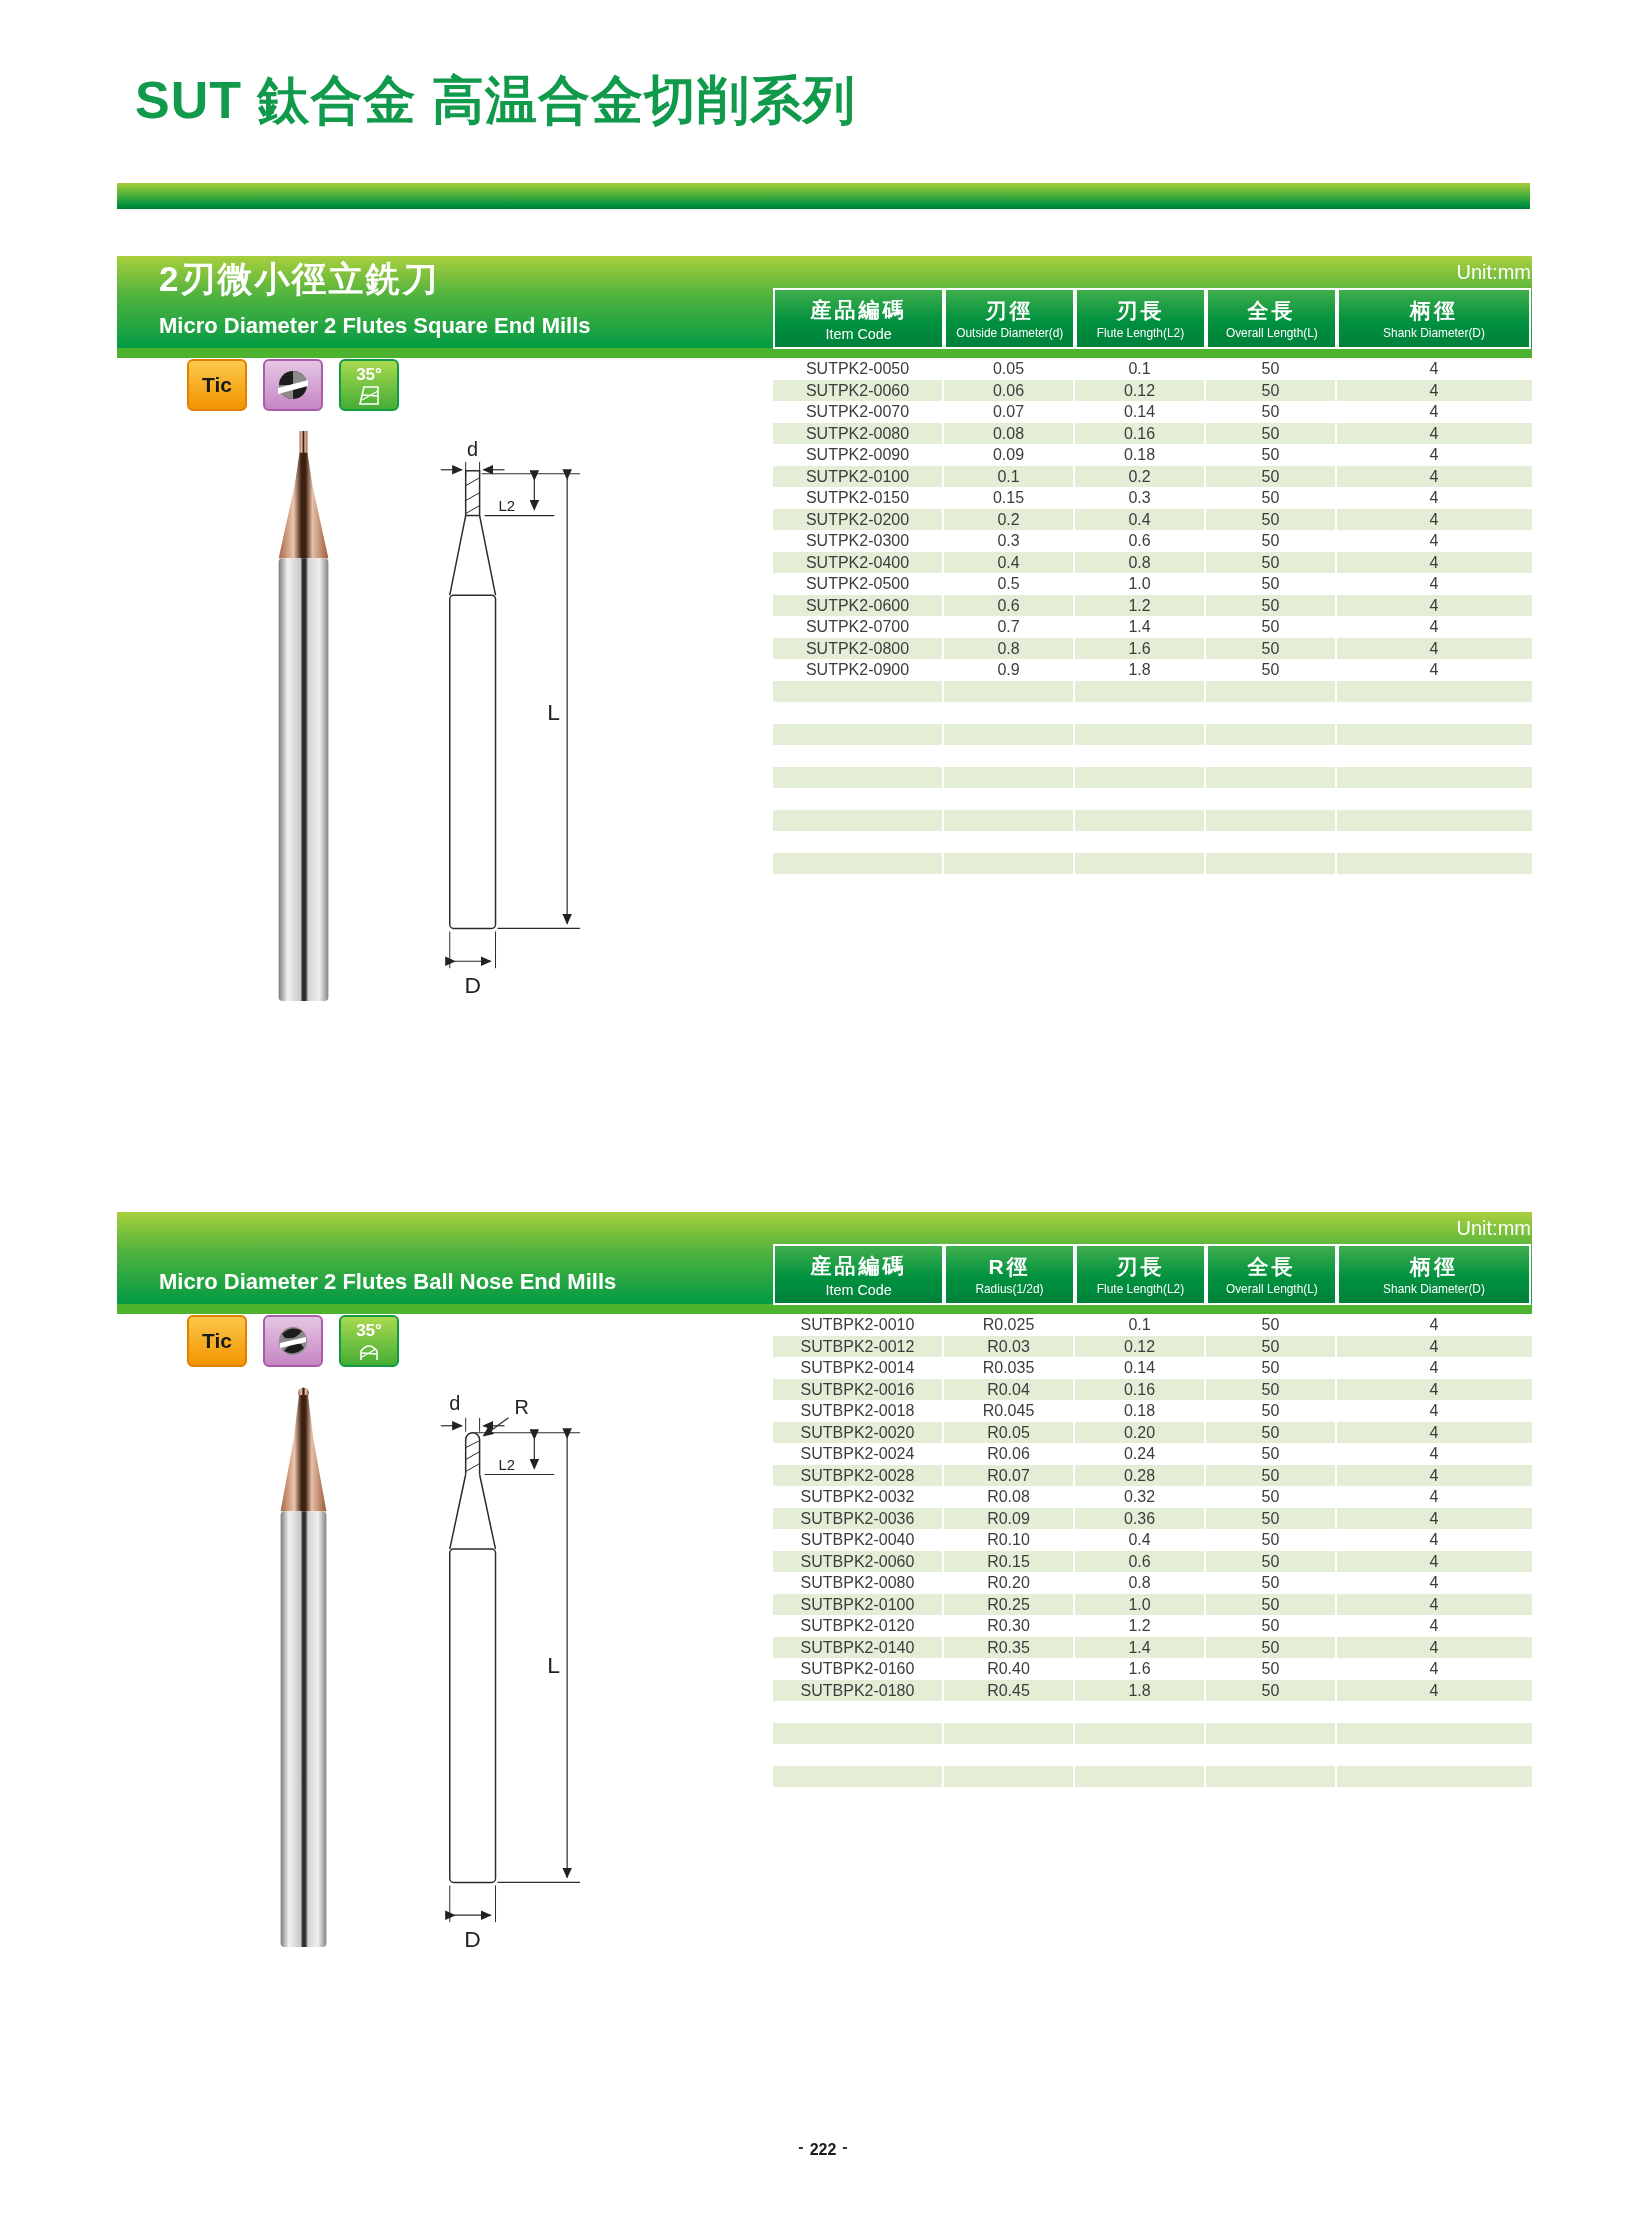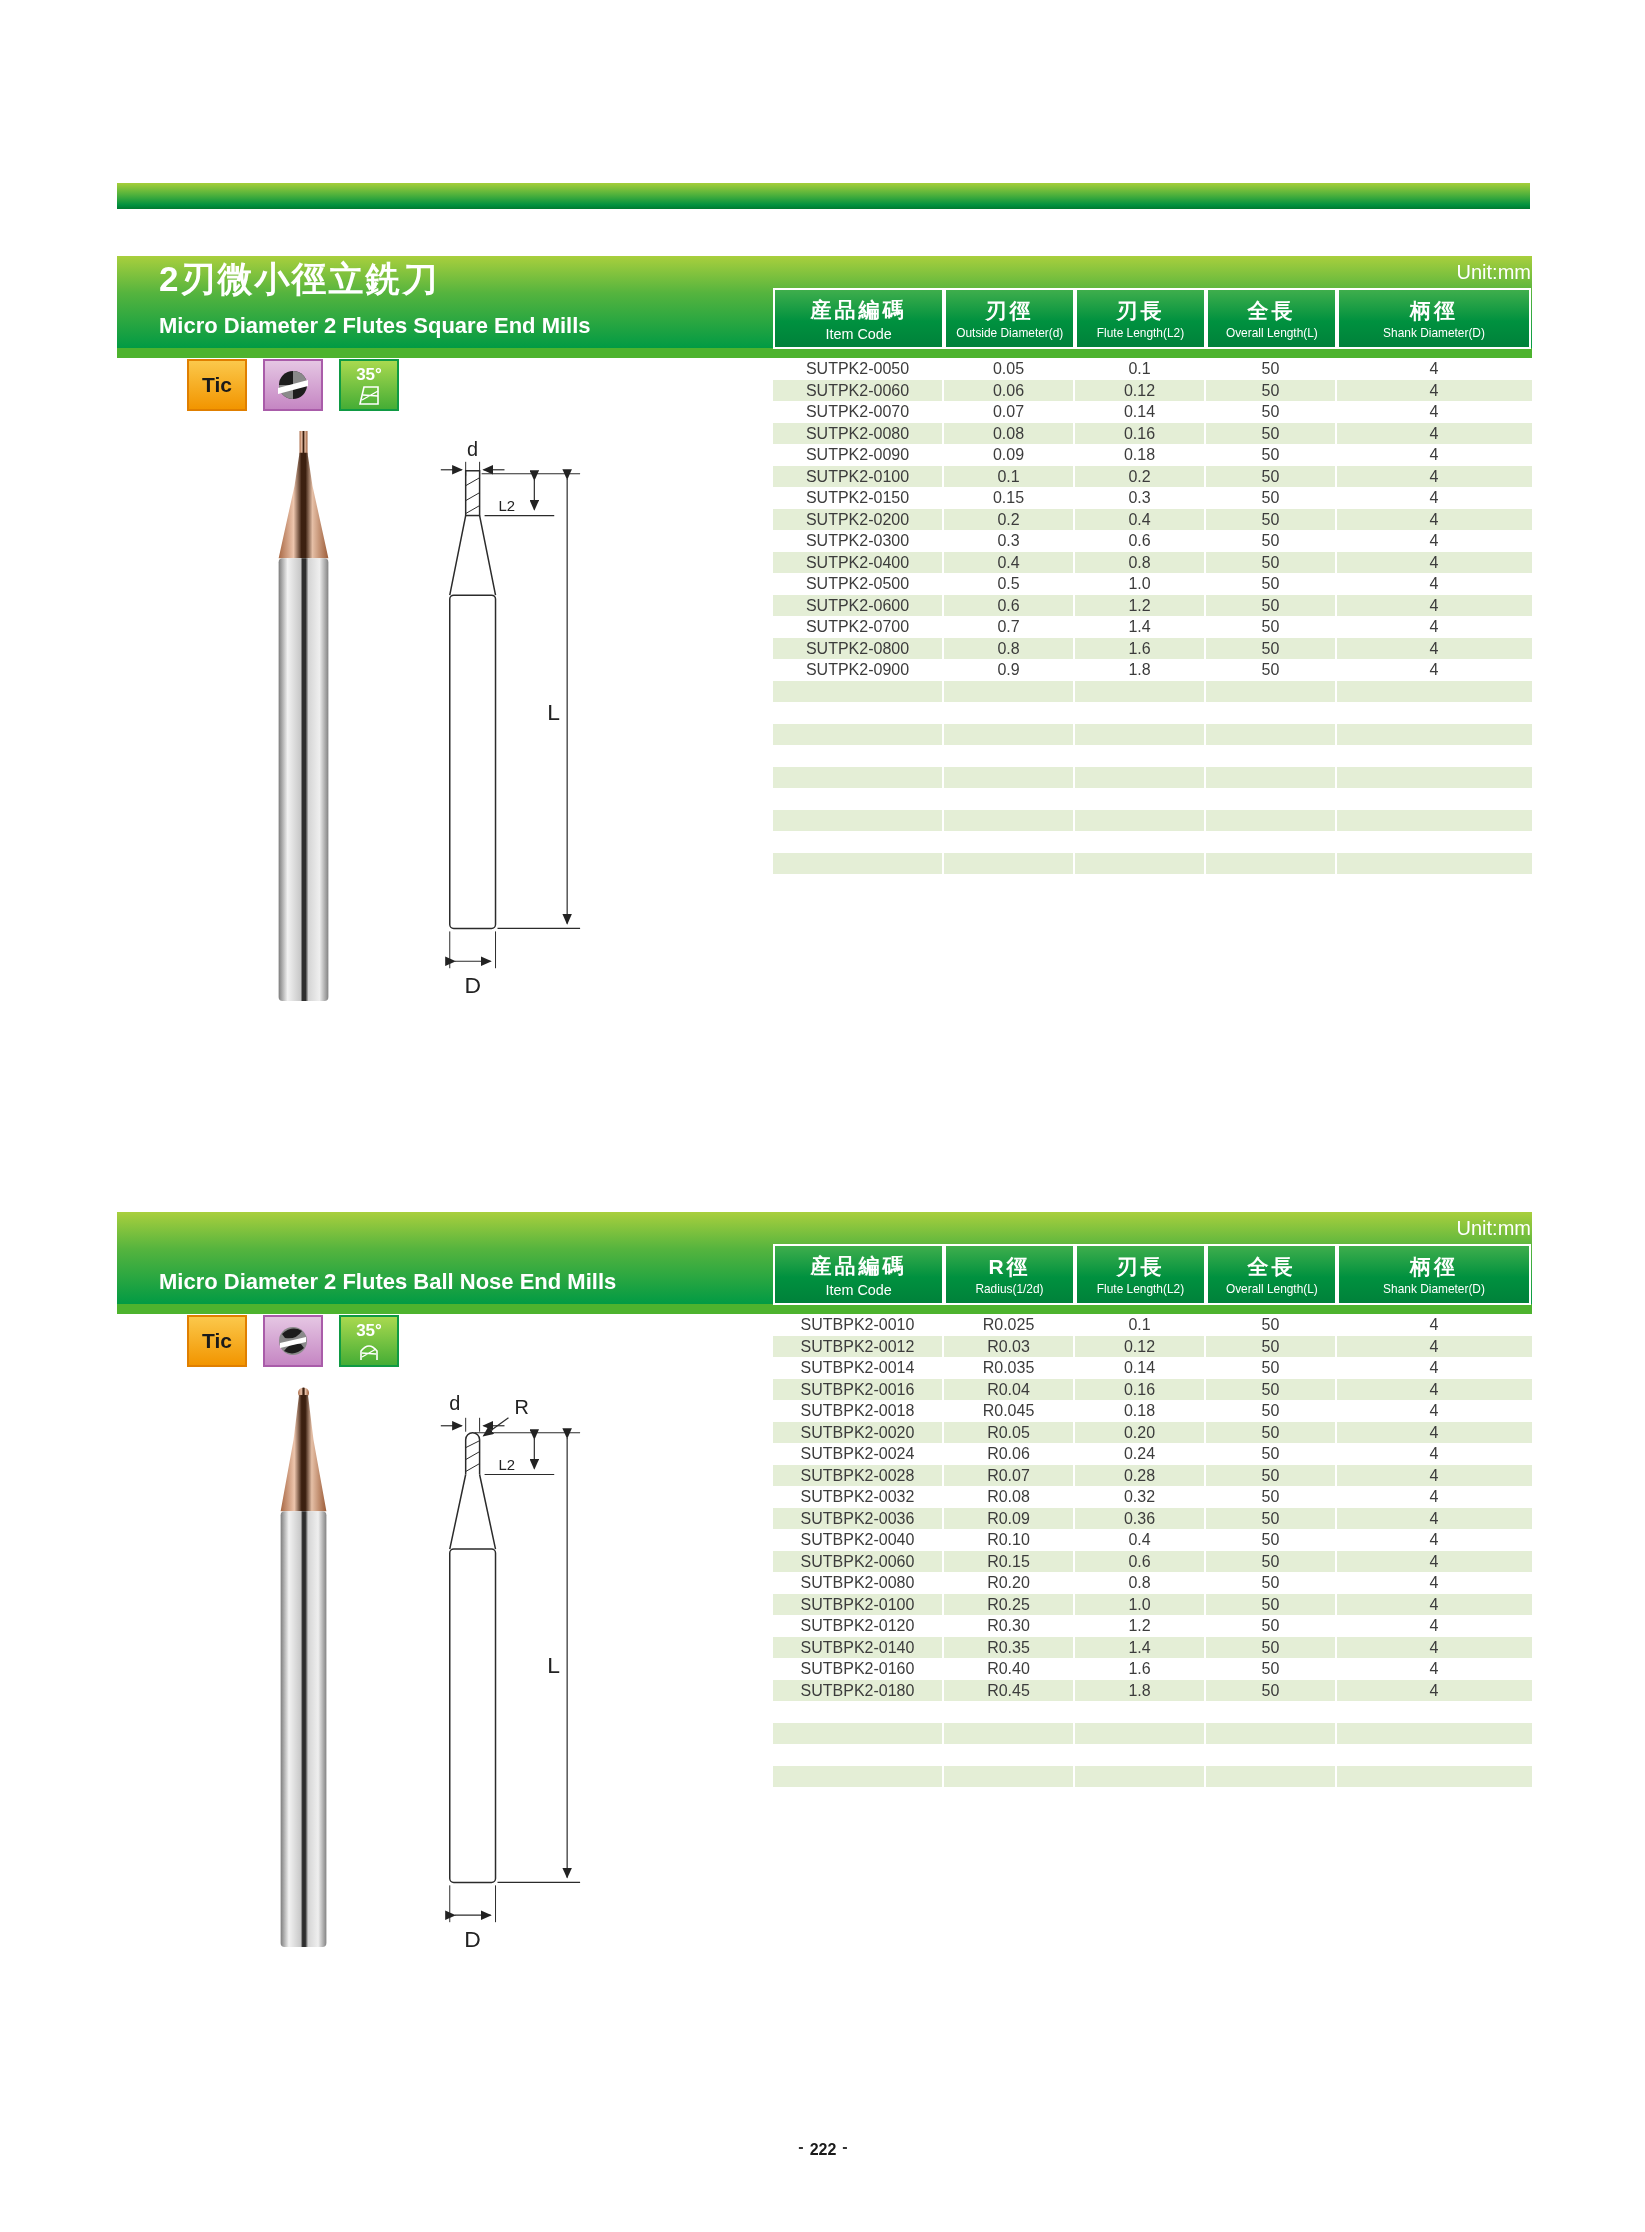--- a/index.html
+++ b/index.html
@@ -41,21 +41,21 @@
   .tcell{box-sizing:border-box;text-align:center;font-size:16px;color:#3c3c3c;
          border-right:2px solid transparent;}
   .trow.alt .tcell{border-right:2px solid #fff;}
   .trow .tcell:last-child{border-right:none !important;}
   .tcell:nth-child(1){width:171px}.tcell:nth-child(2){width:131px}
   .tcell:nth-child(3){width:131px}.tcell:nth-child(4){width:131px}
   .tcell:nth-child(5){width:194px}
 
   
   .icons{position:absolute;left:187px;display:flex;gap:16px;}
-  .icon{box-sizing:border-box;width:60px;height:52px;border-radius:0;display:flex;
+  .icon{box-sizing:border-box;width:60px;height:52px;border-radius:6px;display:flex;
         flex-direction:column;align-items:center;justify-content:center;}
   .icon-orange{background:linear-gradient(180deg,#fbc84b,#f29500);border:2px solid #e07f00;
                color:#1a1a1a;font-size:21px;font-weight:bold;}
   .icon-purple{background:linear-gradient(180deg,#e5c6e3,#c586c3);border:2px solid #a95ca9;}
   .icon-green{background:linear-gradient(180deg,#a9d94f,#45ad35);border:2px solid #0f9a43;
               color:#fff;font-size:17px;font-weight:bold;line-height:1;}
 
   .drawing{position:absolute;}
   .dim-text{font-size:20px;fill:#222;}
   .dim-text-big{font-size:23px;fill:#222;}
@@ -64,20 +64,21 @@
   
   .footer{position:absolute;left:0;top:2141px;width:100%;text-align:center;
           font-size:16px;font-weight:bold;color:#1a1a1a;}
   .footer .dash{font-weight:900;color:#333;margin:0 6px;position:relative;top:-3px;}
 </style>
 </head>
 <body>
 
 <div class="page">
 
+  <div class="main-title">SUT 鈦合金 高温合金切削系列</div>
 
 
   <div class="top-bar"></div>
 
   <section>
     <div class="banner" style="top:256px">
       <div class="banner-title">2刃微小徑立銑刀</div>
       <div class="banner-sub">Micro Diameter 2 Flutes Square End Mills</div>
     </div>
     <div class="banner-strip" style="top:348px"></div>

